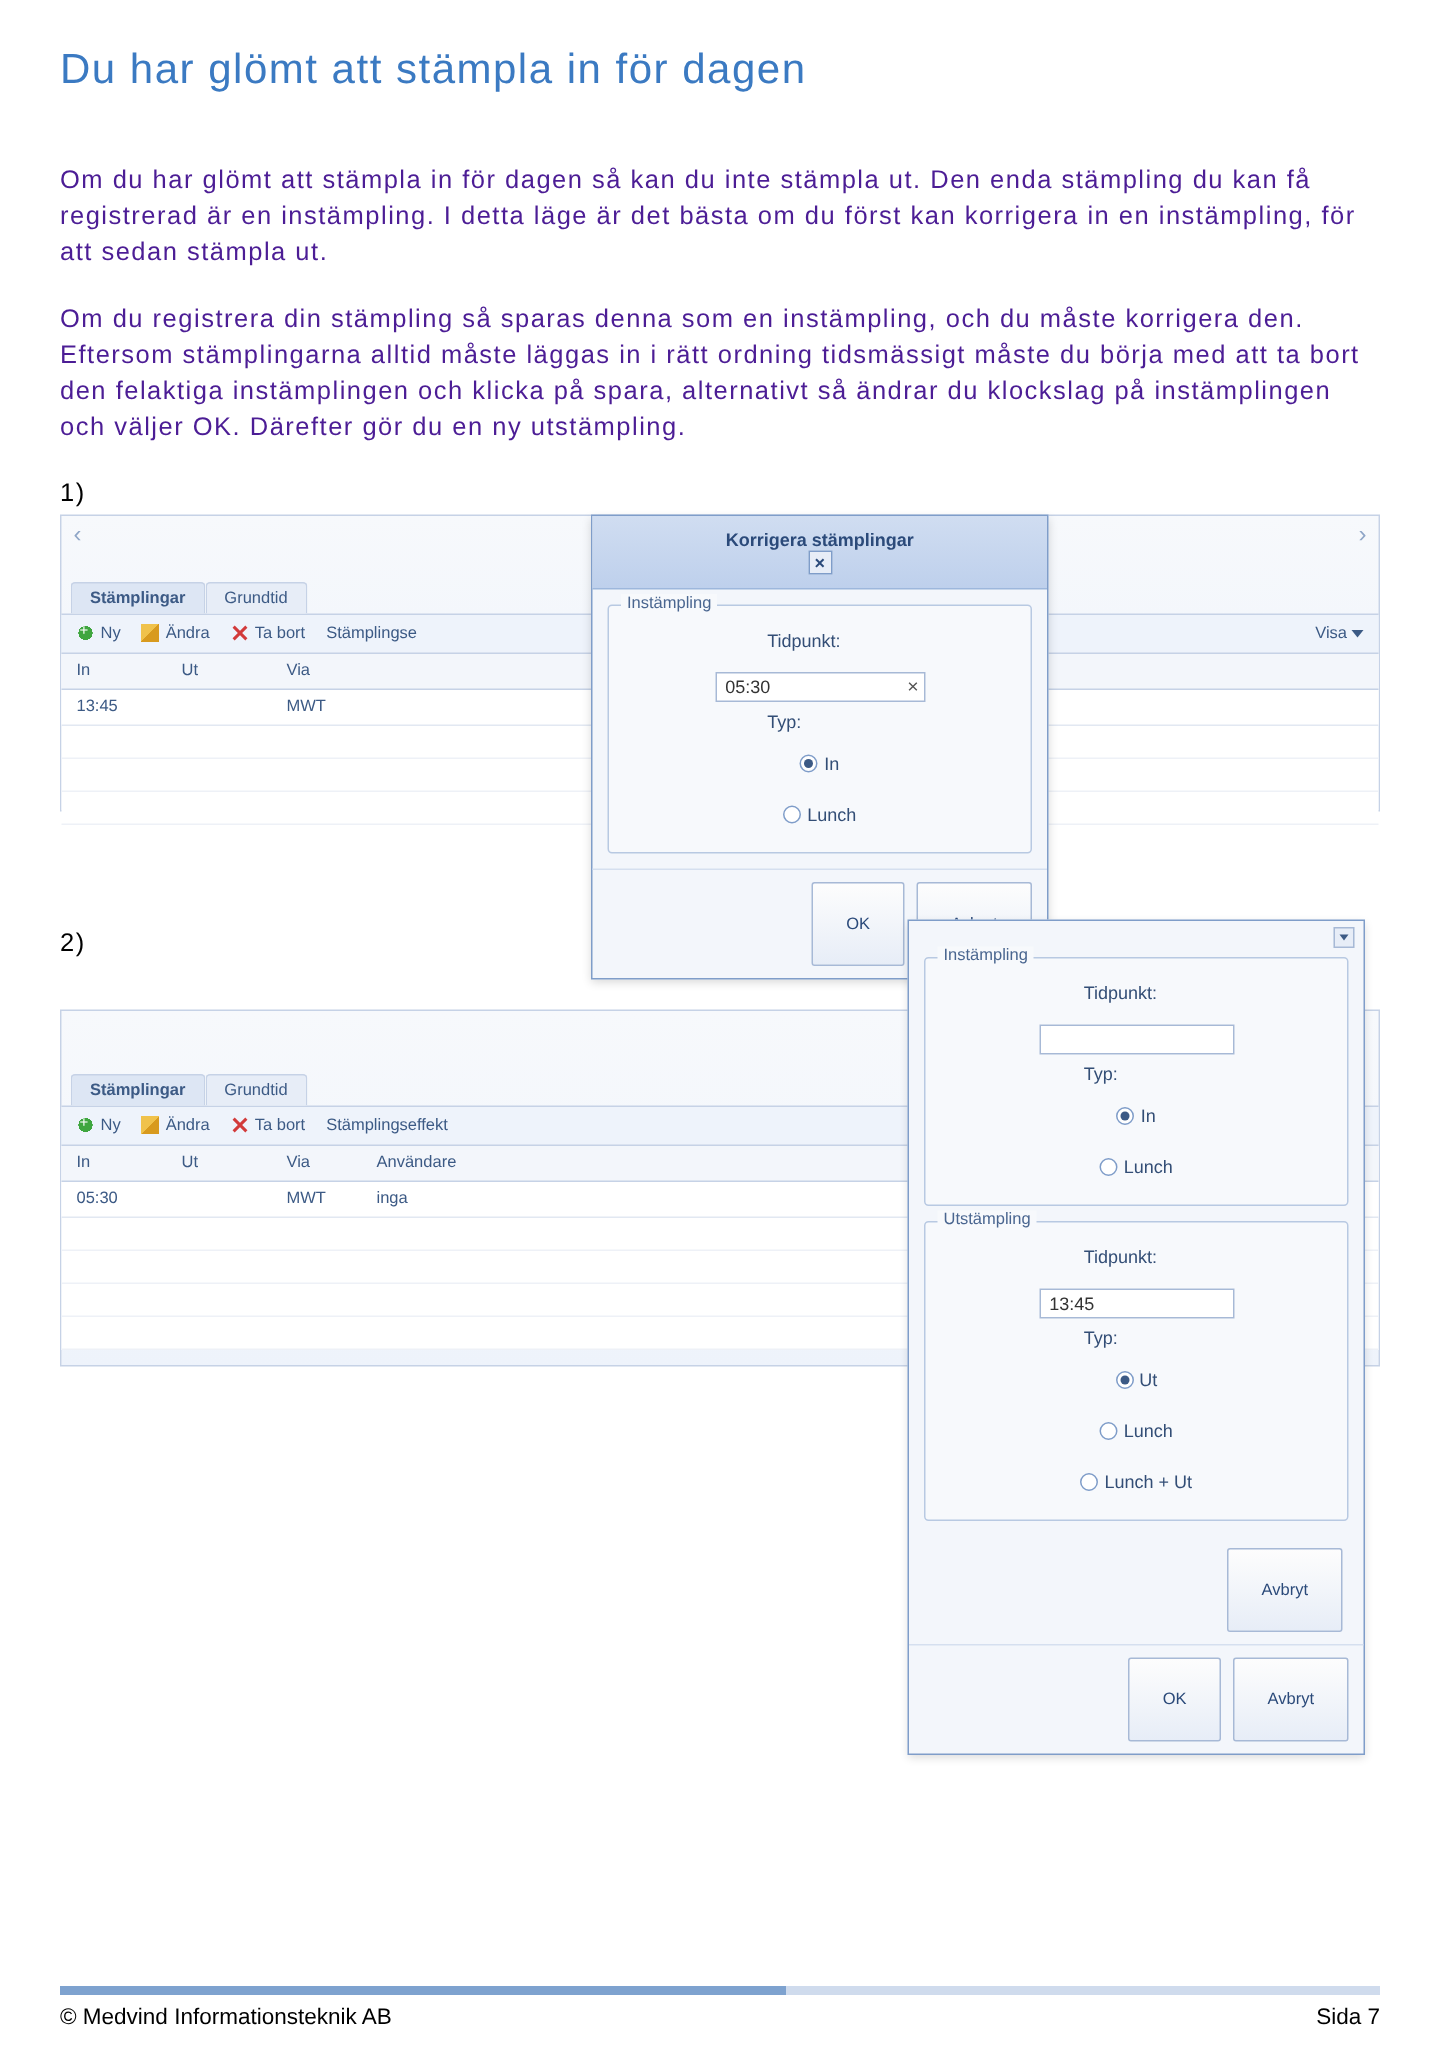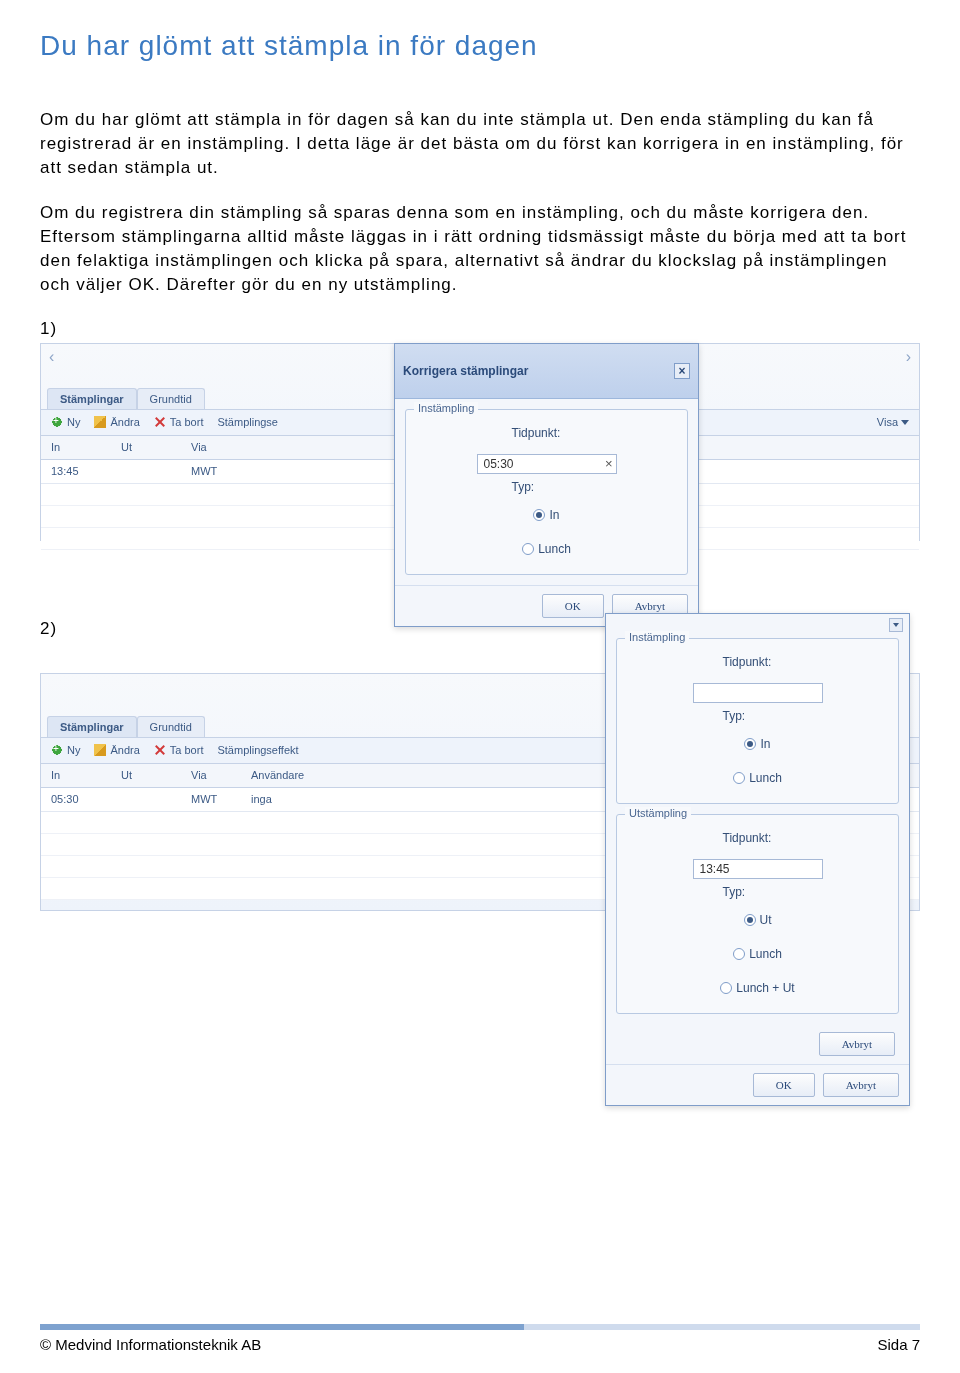--- a/index.html
+++ b/index.html
@@ -19,21 +19,21 @@
     font-size: 28px;
     font-weight: normal;
     letter-spacing: 1px;
     margin-bottom: 46px;
   }
   .para {
     font-size: 17px;
     line-height: 1.4;
     letter-spacing: 1px;
     margin-bottom: 22px;
-    color: #000000;
+    color: #4c1d95;
   }
   .step-label { font-size: 17px; letter-spacing: 1px; margin: 18px 0 4px 0; }
 
   
   .shot {
     border: 1px solid #c6d2e6;
     background: linear-gradient(#f7f9fc, #eef3fb);
     position: relative;
     font-family: Tahoma, Verdana, sans-serif;
     font-size: 12px;
@@ -108,26 +108,27 @@
   .dialog {
     position: absolute;
     border: 1px solid #7f9dc9;
     background: #f3f6fb;
     box-shadow: 0 2px 6px rgba(0,0,0,0.15);
     font-size: 12px;
   }
   .dialog .titlebar {
     background: linear-gradient(#d0ddf1, #bed0ec);
     border-bottom: 1px solid #9db7dc;
-    padding: 19px 8px;
+    padding: 9px 8px;
     display: flex;
     justify-content: space-between;
     align-items: center;
     font-weight: bold;
     color: #2b4a7a;
+    flex-direction: column;
   }
   .closebox {
     width: 16px; height: 16px;
     border: 1px solid #7f9dc9;
     background: #e7edf7;
     display:flex; align-items:center; justify-content:center;
     font-size: 12px; color:#2b4a7a; cursor:pointer;
   }
   .fset {
     border: 1px solid #b8c9e2;
@@ -165,25 +166,24 @@
     width:12px;height:12px;border:1px solid #7f9dc9;border-radius:50%;display:inline-block;vertical-align:middle;margin-right:4px;position:relative;background:#fff;cursor:pointer;
   }
   .radio.checked::after{content:"";position:absolute;left:2px;top:2px;width:6px;height:6px;border-radius:50%;background:#3c5a85;}
   .btnrow {
     display:flex; justify-content:flex-end; gap:8px; padding: 8px 10px; border-top:1px solid #d5dfef;
   }
   .btn {
     background: linear-gradient(#fdfdfd,#e7edf7);
     border:1px solid #a7b9d6;
     border-radius:2px;
-    padding: 5px 22px;
+    padding: 21px 22px;
     font-size:11px;
     color:#2b4a7a;
     cursor:pointer;
-    font-family:Liberation Serif, serif;
   }
 
   #shot1 { height: 198px; }
   #dialog1 { top: -1px; right: 220px; width: 305px; }
 
   #shot2 { height: 238px; }
   #dialog2 { top: -30px; right: 10px; width: 305px; }
   #dialog2 .btnrow.outer { border-top:none; }
 
   .scrolldown {

